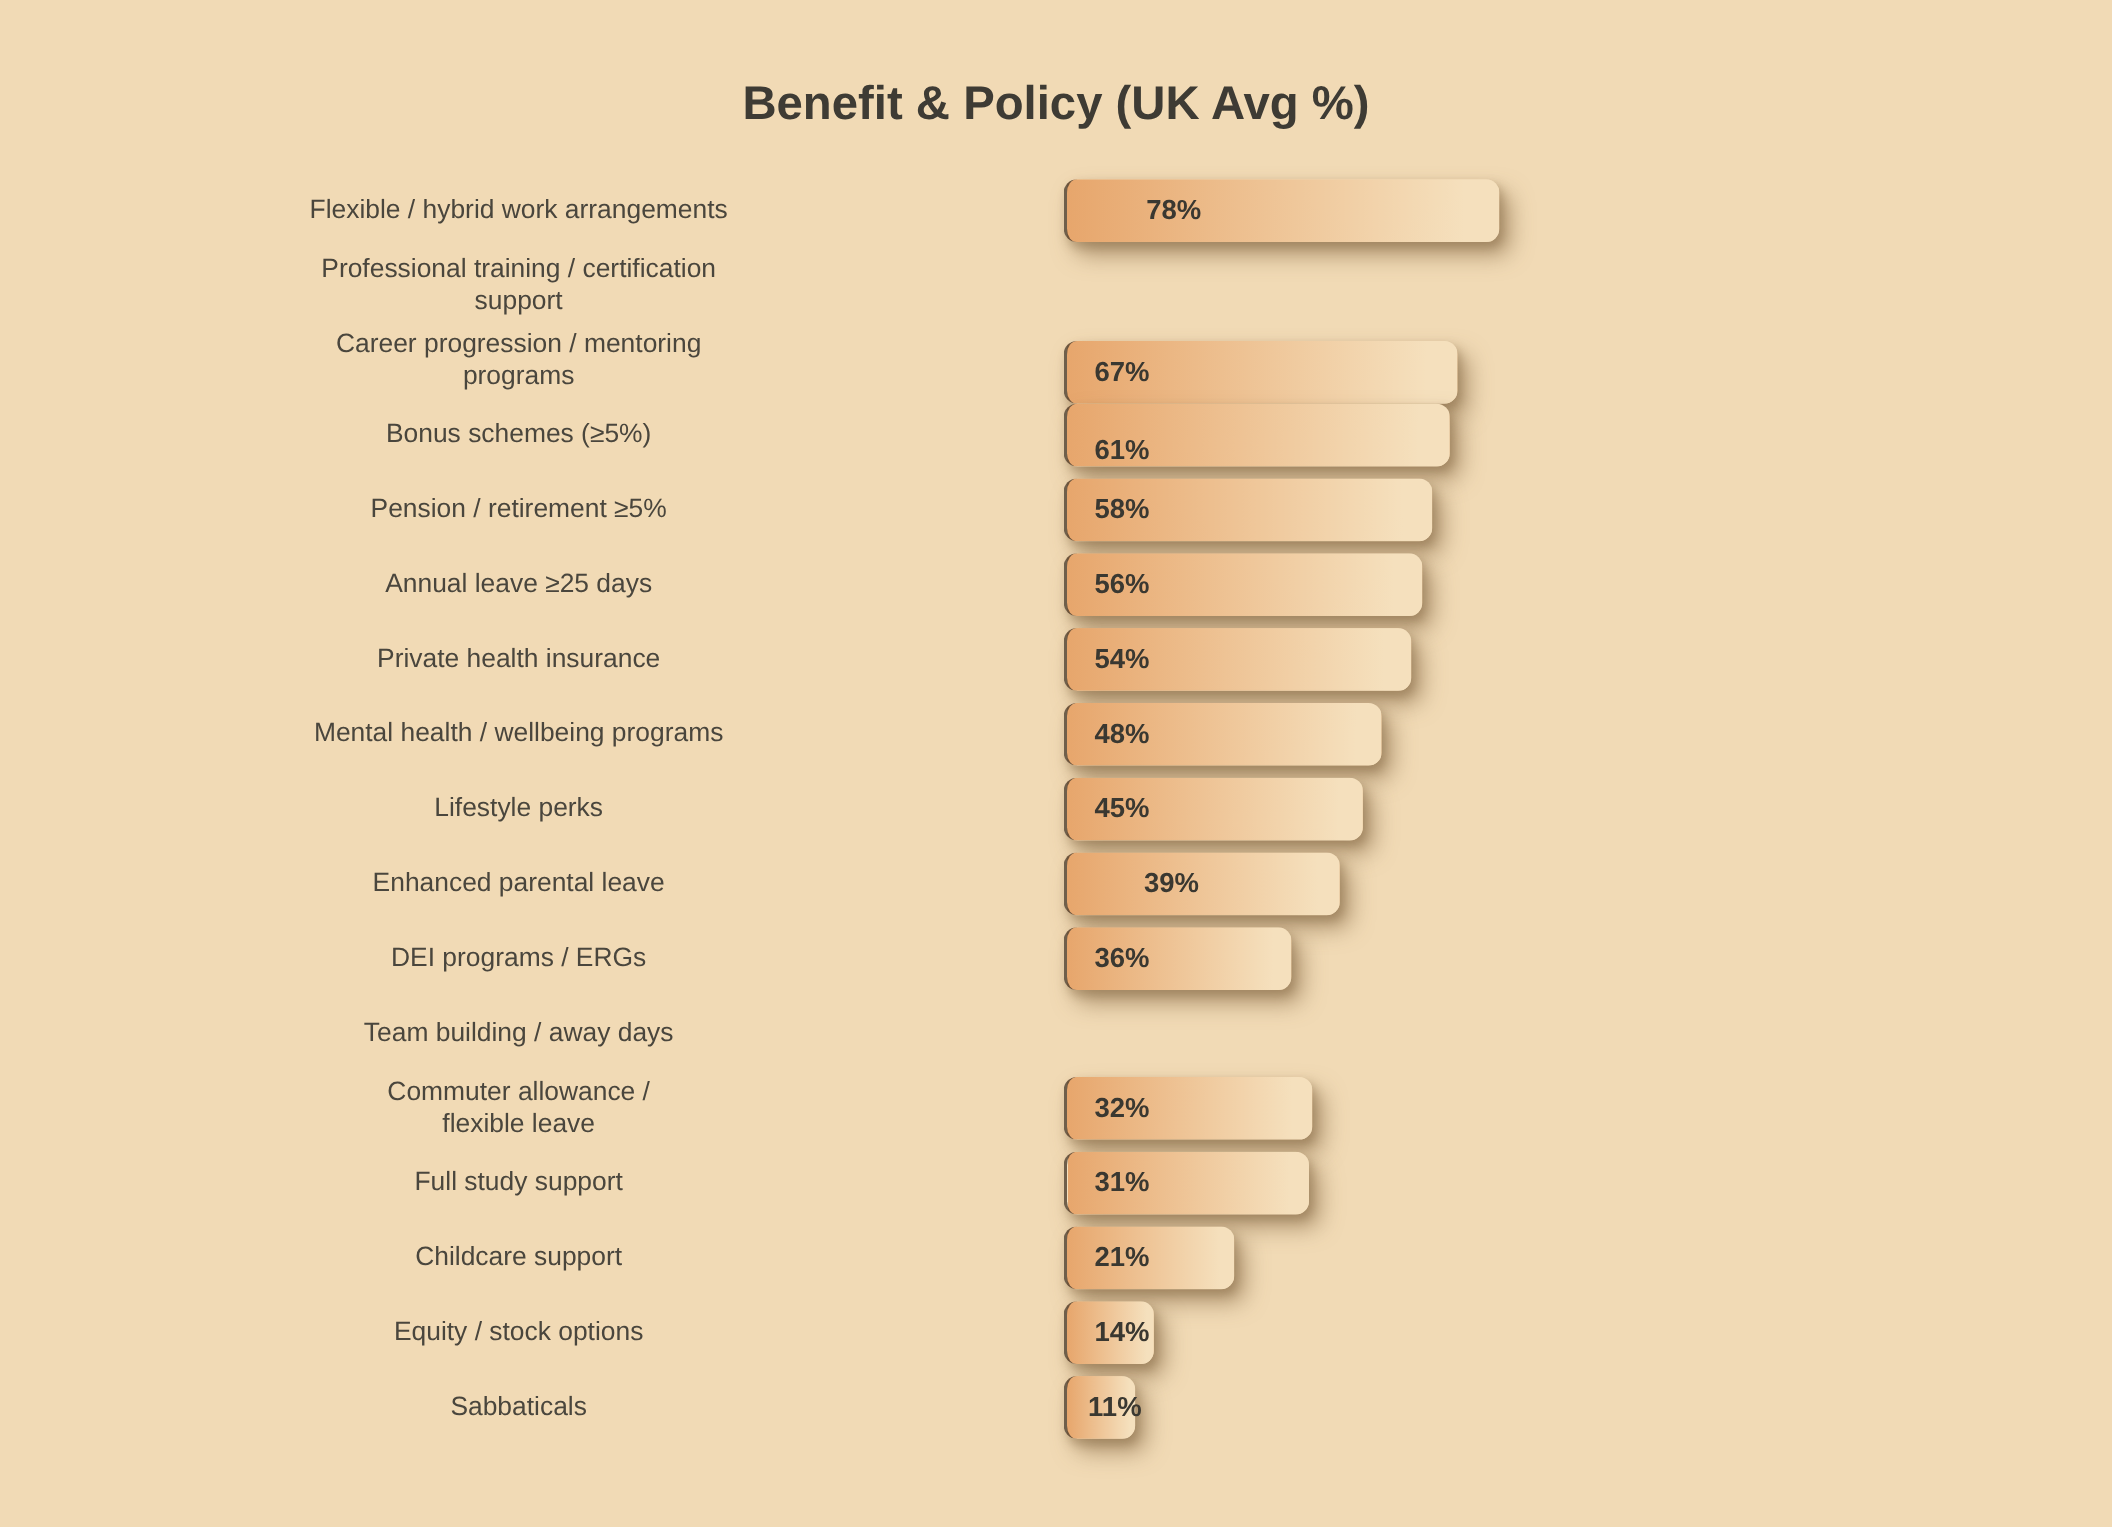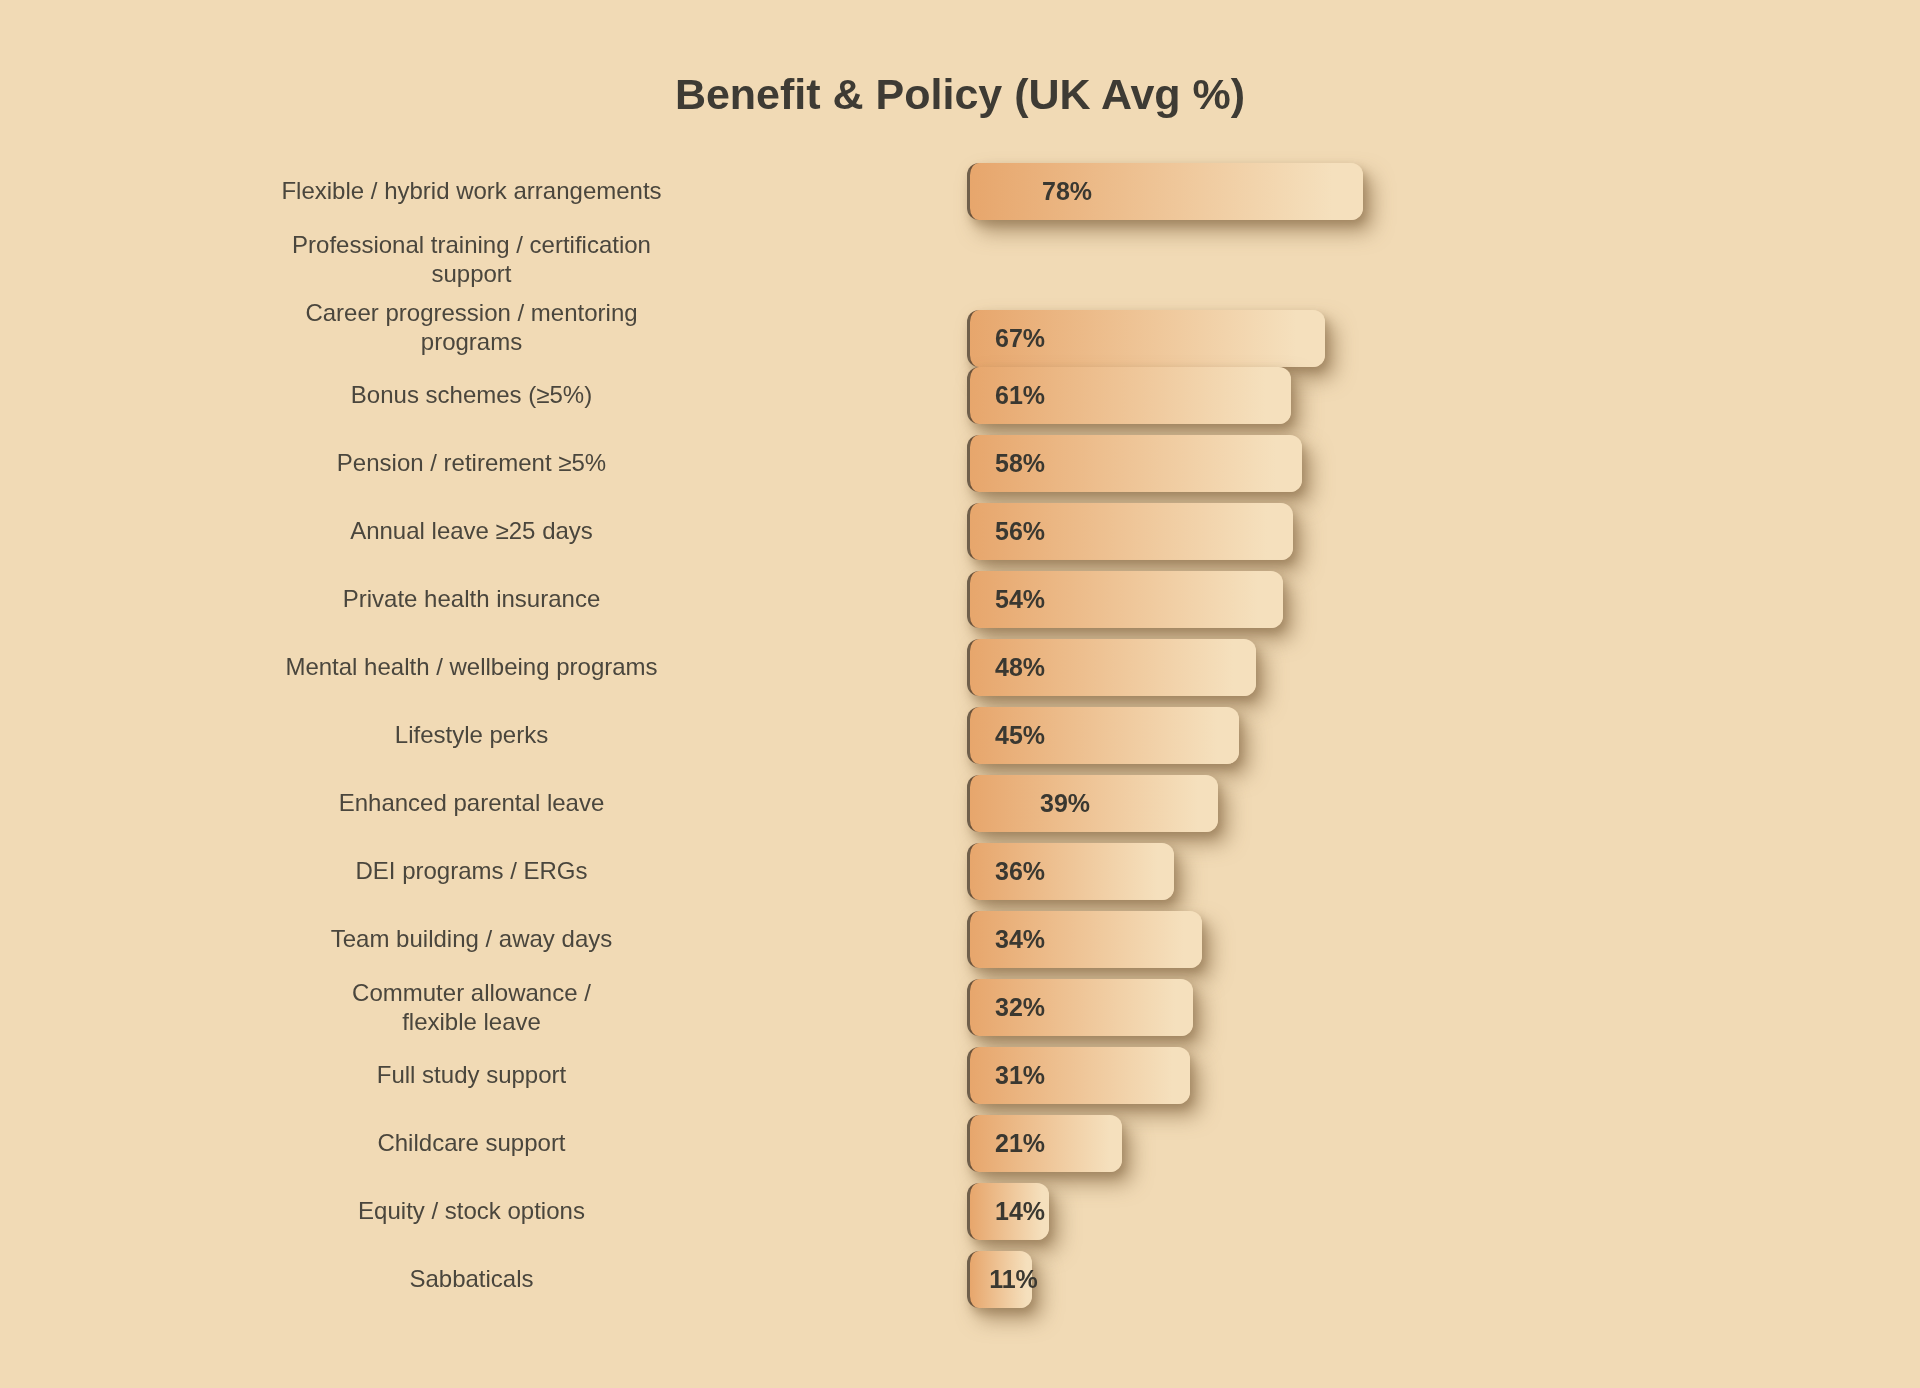--- a/index.html
+++ b/index.html
@@ -84,21 +84,21 @@
       </div>
       <div class="row">
         <div class="cat">Career progression / mentoring
 programs</div>
         <div class="bar" style="width: 358px; margin-top: 21px;">
           <span class="pct">67%</span>
         </div>
       </div>
       <div class="row">
         <div class="cat">Bonus schemes (≥5%)</div>
-        <div class="bar" style="width: 324px;">
+        <div class="bar" style="width: 351px; align-items: flex-end;">
           <span class="pct">61%</span>
         </div>
       </div>
       <div class="row">
         <div class="cat">Pension / retirement ≥5%</div>
         <div class="bar" style="width: 335px;">
           <span class="pct">58%</span>
         </div>
       </div>
       <div class="row">
@@ -132,23 +132,20 @@
         </div>
       </div>
       <div class="row">
         <div class="cat">DEI programs / ERGs</div>
         <div class="bar" style="width: 207px;">
           <span class="pct">36%</span>
         </div>
       </div>
       <div class="row">
         <div class="cat">Team building / away days</div>
-        <div class="bar" style="width: 235px;">
-          <span class="pct">34%</span>
-        </div>
       </div>
       <div class="row">
         <div class="cat">Commuter allowance /
 flexible leave</div>
         <div class="bar" style="width: 226px;">
           <span class="pct">32%</span>
         </div>
       </div>
       <div class="row">
         <div class="cat">Full study support</div>

